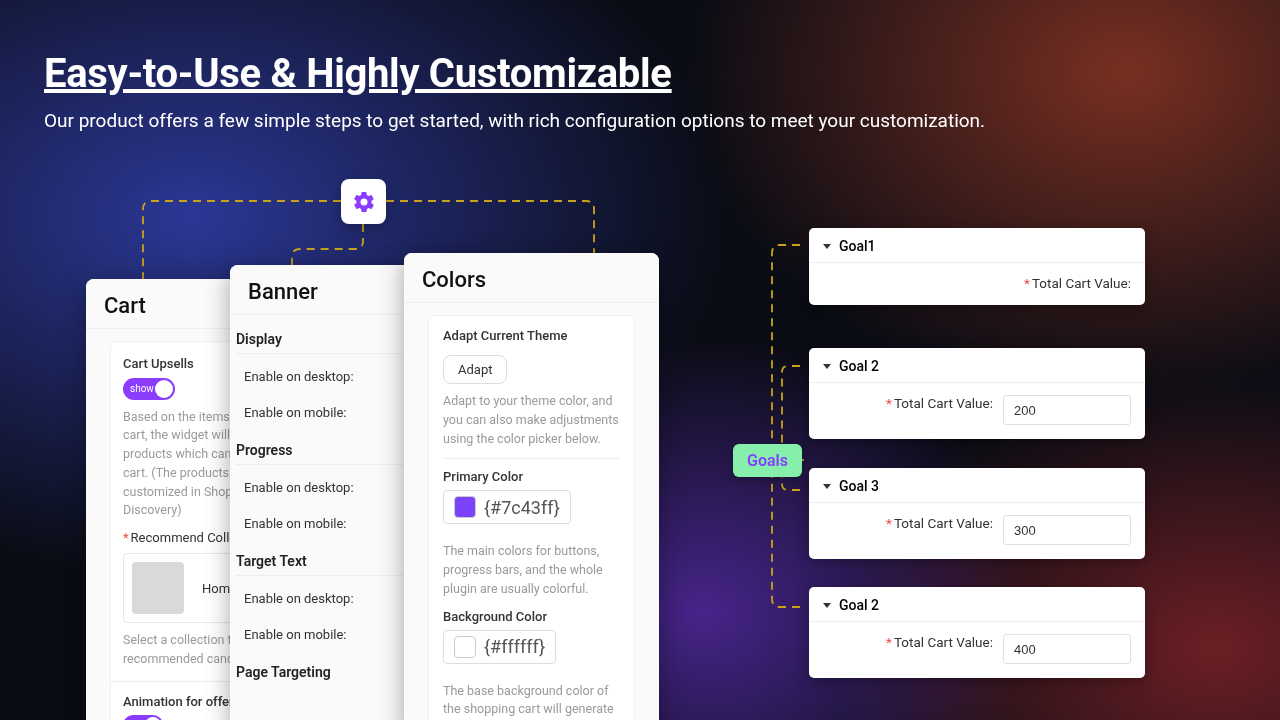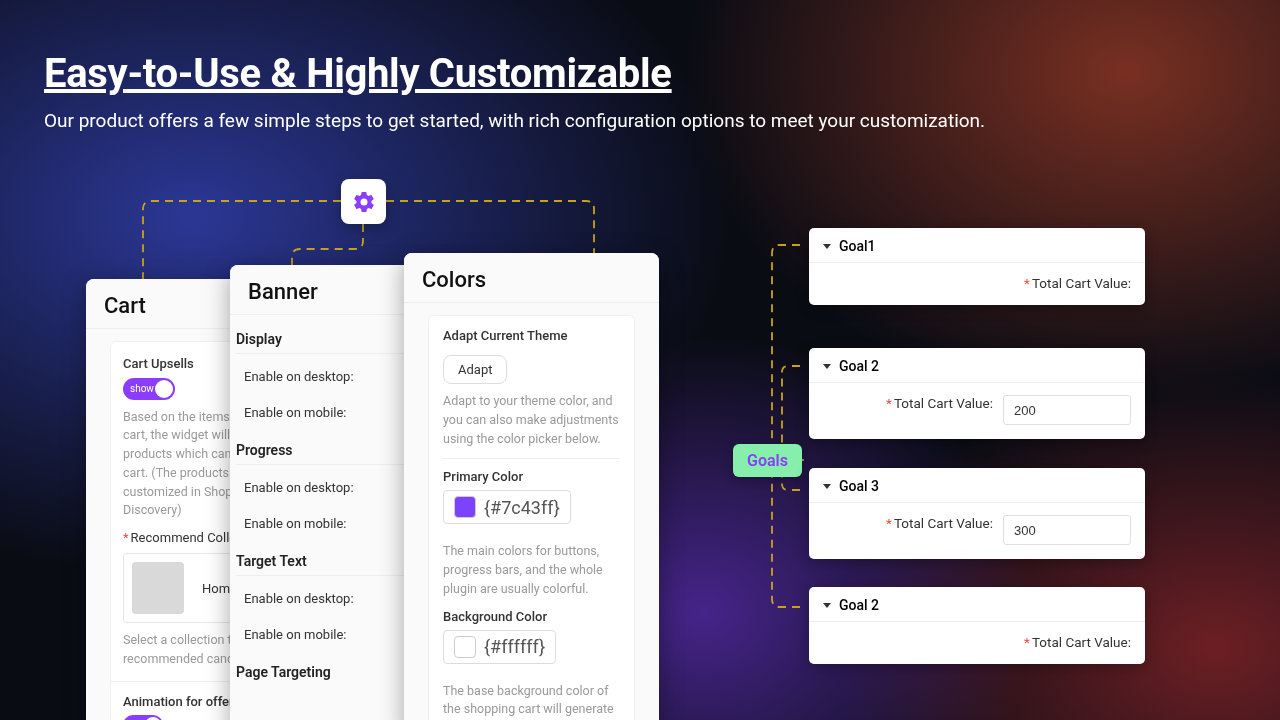--- a/index.html
+++ b/index.html
@@ -224,14 +224,15 @@
       <input value="300" style="">
     </div>
 </div>
 <div class="goal-card g4">
   <div class="goal-header">
       <span class="caret"></span>
       <span>Goal 2</span>
     </div>
   <div class="goal-body">
       <label><span class="required-star">*</span><span>Total Cart Value:</span></label>
+      <input value="400" style="">
     </div>
 </div>
 
 </body></html>

